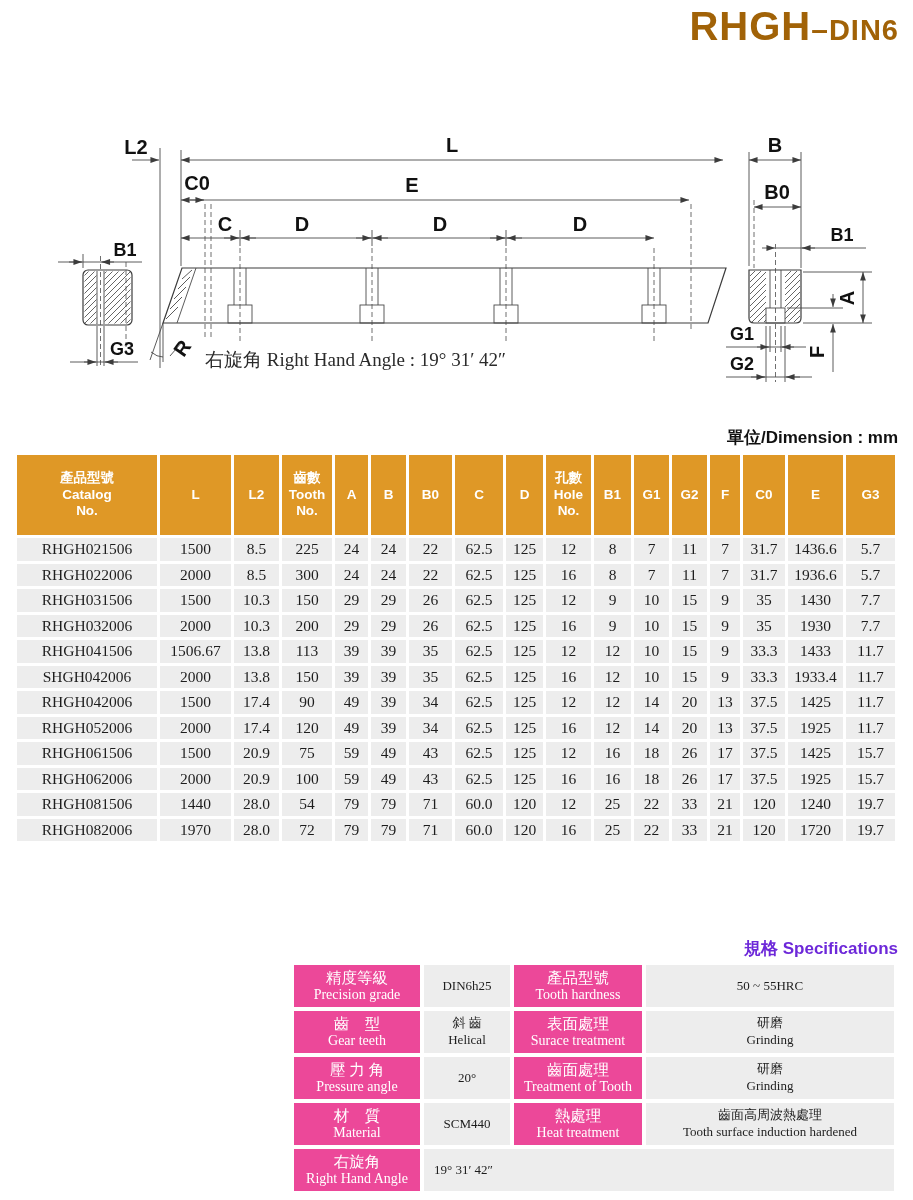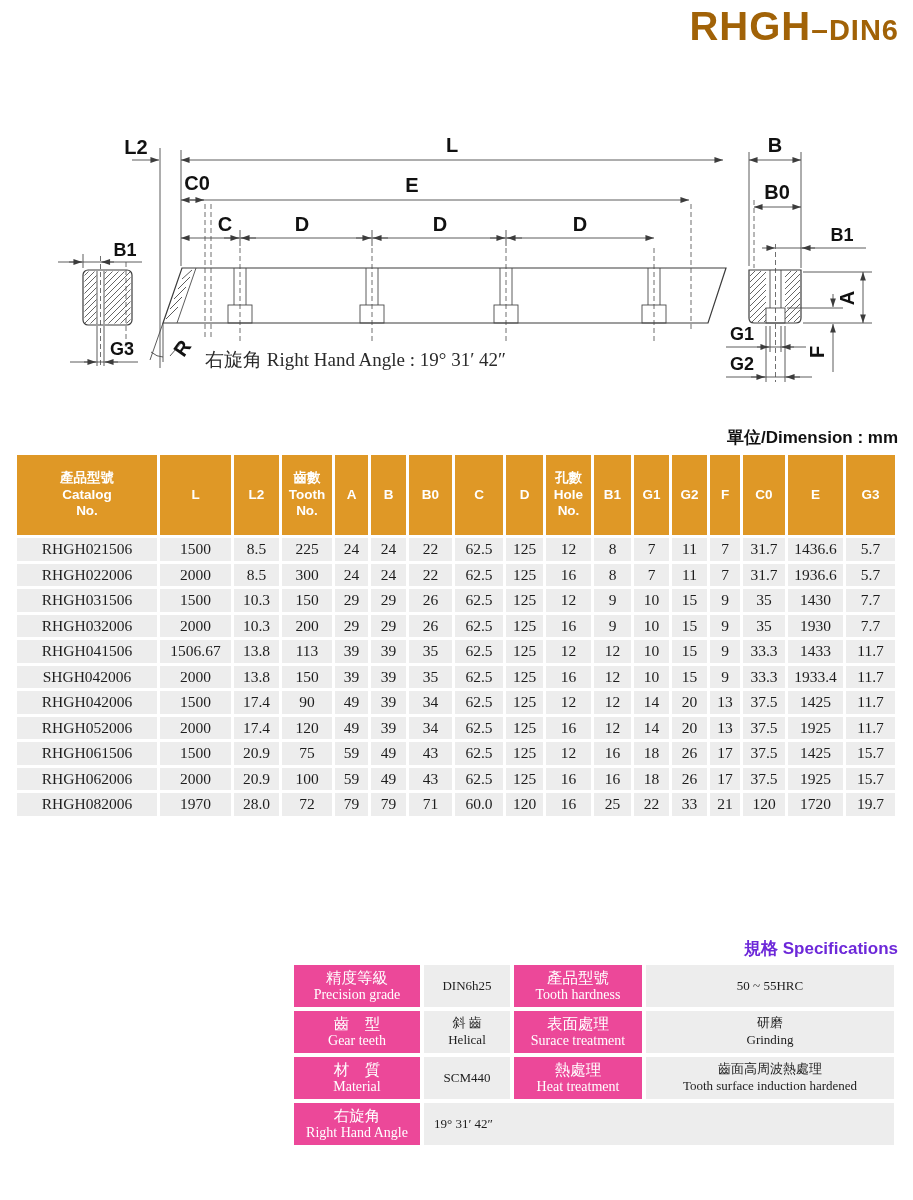--- a/index.html
+++ b/index.html
@@ -449,20 +449,39 @@
         <td>16</td>
         <td>16</td>
         <td>18</td>
         <td>26</td>
         <td>17</td>
         <td>37.5</td>
         <td>1925</td>
         <td>15.7</td>
       </tr>
       <tr>
+        <td>RHGH081506</td>
+        <td>1440</td>
+        <td>28.0</td>
+        <td>54</td>
+        <td>79</td>
+        <td>79</td>
+        <td>71</td>
+        <td>60.0</td>
+        <td>120</td>
+        <td>12</td>
+        <td>25</td>
+        <td>22</td>
+        <td>33</td>
+        <td>21</td>
+        <td>120</td>
+        <td>1240</td>
+        <td>19.7</td>
+      </tr>
+      <tr>
         <td>RHGH082006</td>
         <td>1970</td>
         <td>28.0</td>
         <td>72</td>
         <td>79</td>
         <td>79</td>
         <td>71</td>
         <td>60.0</td>
         <td>120</td>
         <td>16</td>
@@ -508,20 +527,33 @@
 Helical</td>
     <th>
       <span class="zh">表面處理</span>
       <span class="en">Surace treatment</span>
     </th>
     <td>研磨
 Grinding</td>
   </tr>
   <tr>
     <th>
+      <span class="zh">壓 力 角</span>
+      <span class="en">Pressure angle</span>
+    </th>
+    <td>20°</td>
+    <th>
+      <span class="zh">齒面處理</span>
+      <span class="en">Treatment of Tooth</span>
+    </th>
+    <td>研磨
+Grinding</td>
+  </tr>
+  <tr>
+    <th>
       <span class="zh">材　質</span>
       <span class="en">Material</span>
     </th>
     <td>SCM440</td>
     <th>
       <span class="zh">熱處理</span>
       <span class="en">Heat treatment</span>
     </th>
     <td>齒面高周波熱處理
 Tooth surface induction hardened</td>

